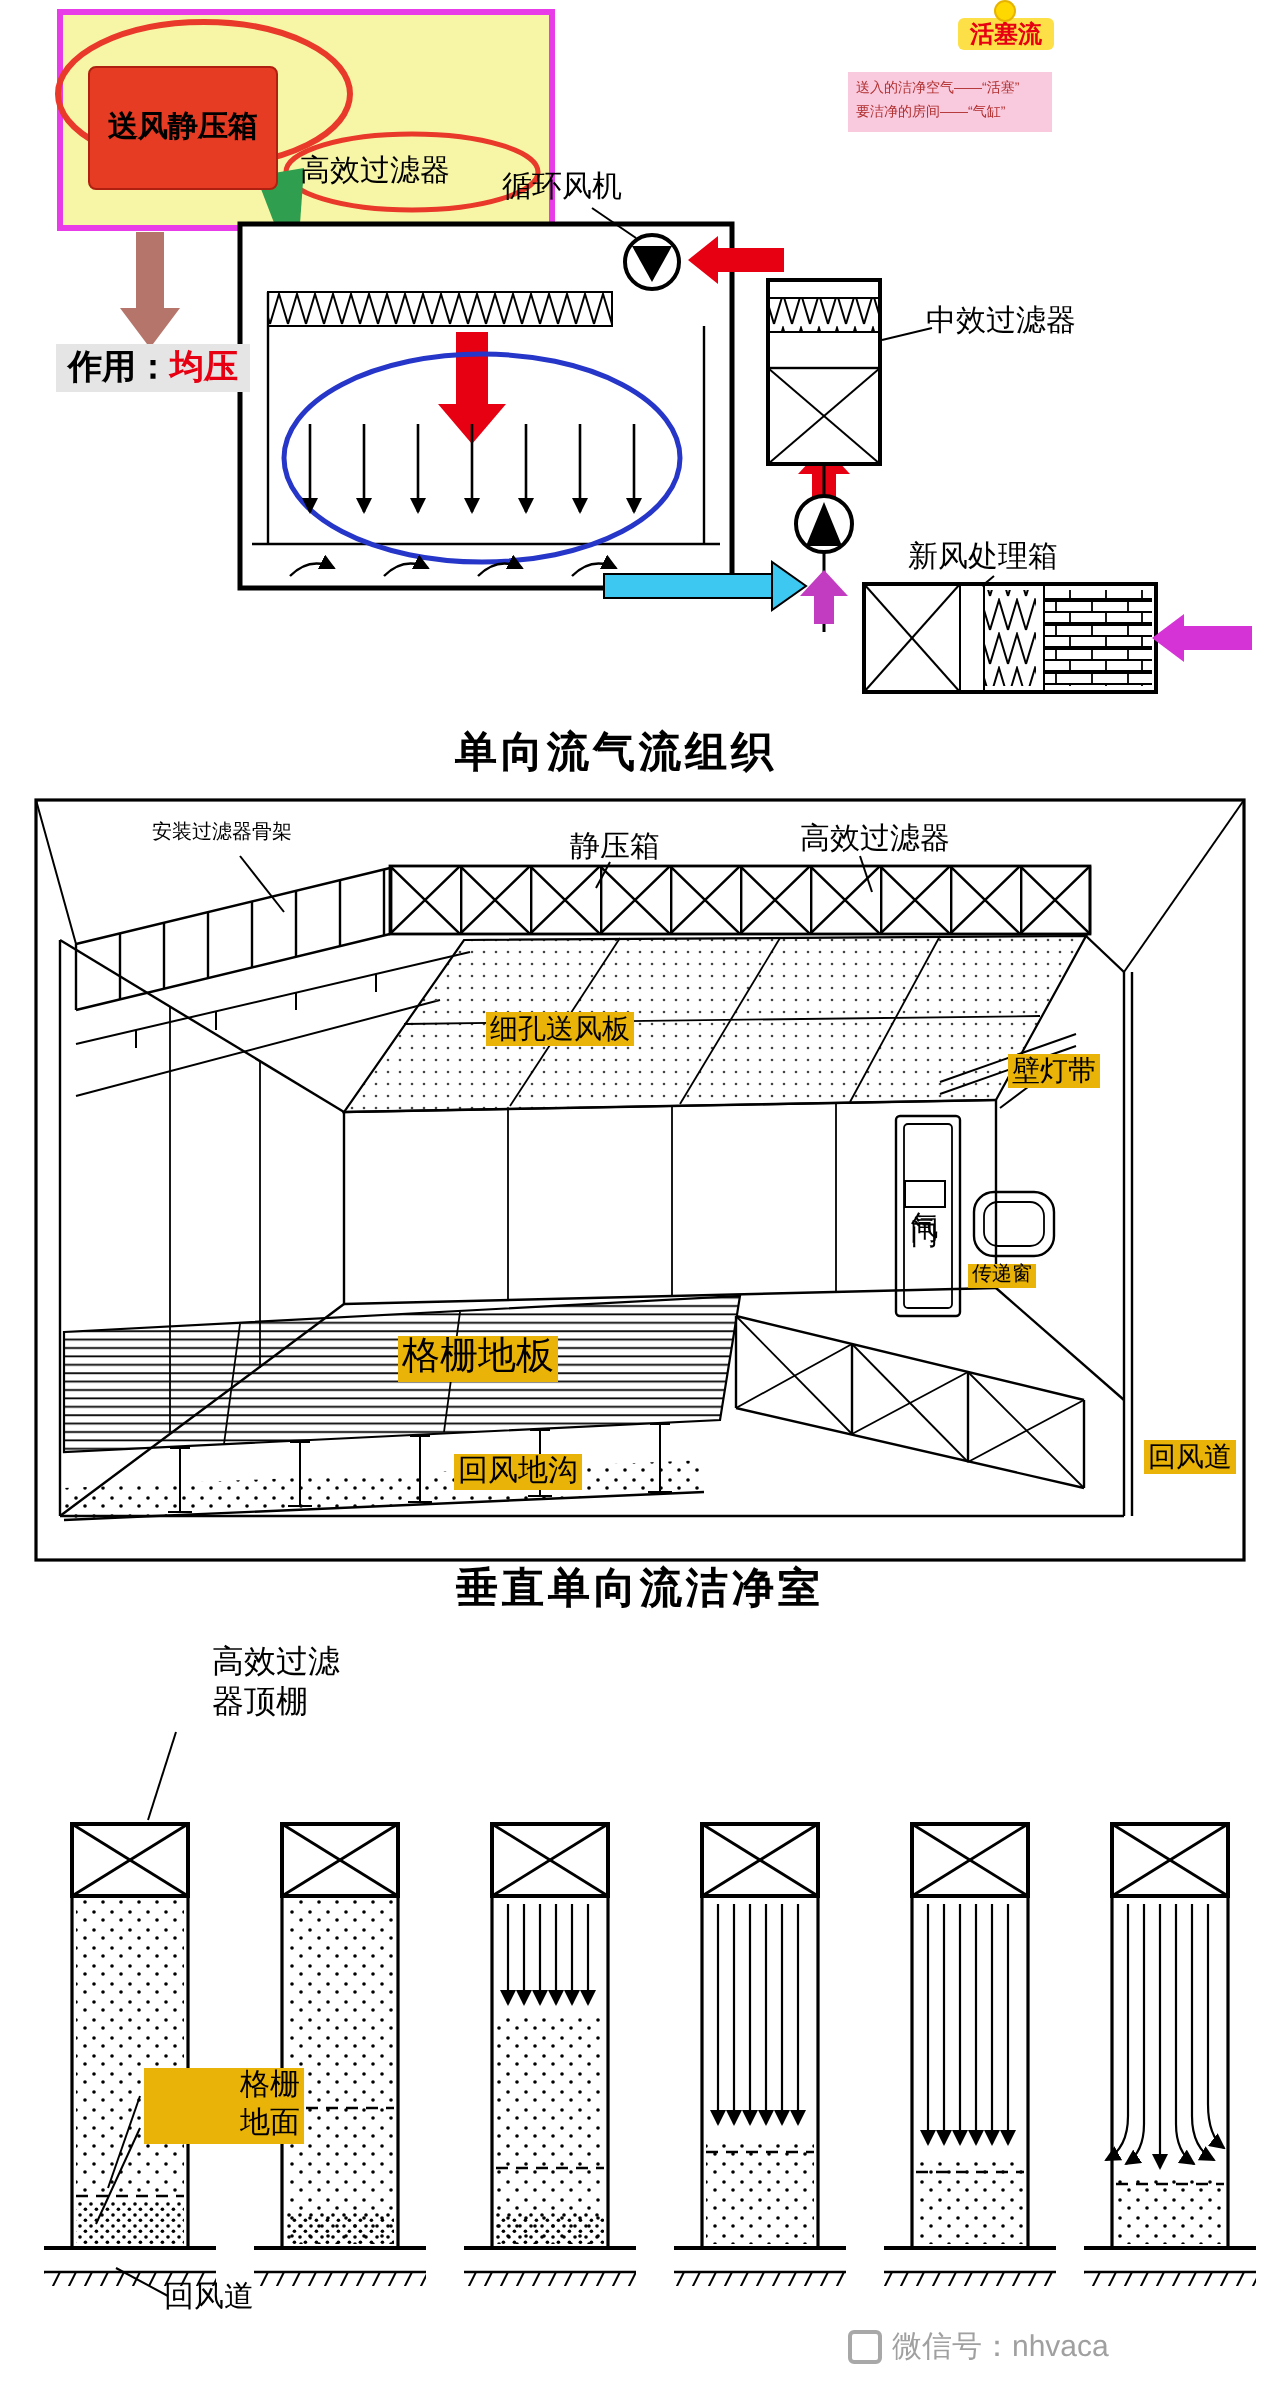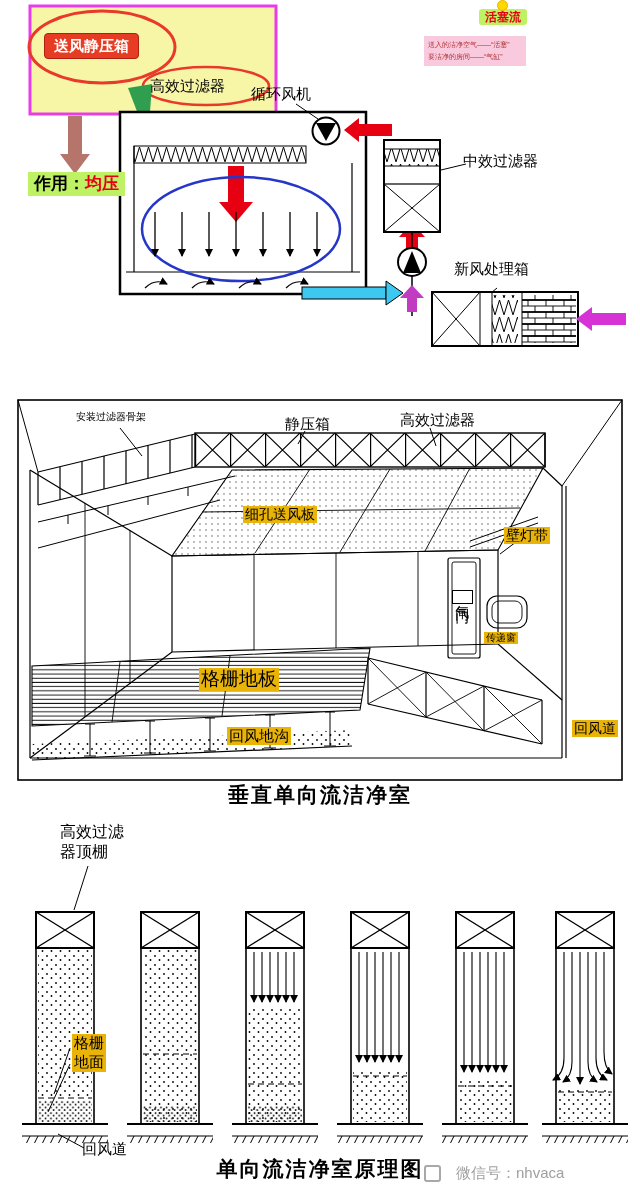--- a/index.html
+++ b/index.html
@@ -2,34 +2,34 @@
 <html><head>
 <meta charset="utf-8">
 <style>
   html,body{margin:0;padding:0;background:#fff;}
   .stage{position:relative;width:640px;height:1200px;background:#ffffff;
          font-family:"Liberation Sans","DejaVu Sans",sans-serif;overflow:hidden;}
   svg.art{position:absolute;left:0;top:0;display:block;}
   .label{position:absolute;white-space:nowrap;line-height:1.2;color:#000;}
   .t-title{font-weight:bold;font-size:21px;text-align:center;letter-spacing:2px;}
   .bgw{background:#eab308;padding:0 2px;}
-  .pill{background:#e53c23;color:#ffffff;font-weight:bold;font-size:15px;
-        padding:3px 9px;border-radius:4px;border:1px solid #b02010;}
-  .fn{background:#bef264;padding:2px 6px;font-weight:bold;font-size:17px;}
+  .pill{background:#e53c23;color:#000000;font-weight:bold;font-size:15px;
+        padding:21px 9px;border-radius:4px;border:1px solid #b02010;}
+  .fn{background:#e5e5e5;padding:2px 6px;font-weight:bold;font-size:17px;}
   .fn .v{color:#e60012;}
-  .badge{background:#bef264;color:#e60012;font-weight:bold;font-size:12px;
+  .badge{background:#fde047;color:#e60012;font-weight:bold;font-size:12px;
          padding:1px 6px;border-radius:3px;}
   .dot{position:absolute;width:9px;height:9px;border-radius:50%;background:#ffd800;border:1px solid #e6b400;}
   .note{position:absolute;width:94px;background:#f9c9de;color:#b03030;
         font-size:7px;line-height:1.7;padding:3px 4px;}
   .vtext{writing-mode:vertical-rl;text-orientation:upright;border:1px solid #000;
          background:#fff;padding:3px 1px;font-size:14px;letter-spacing:2px;}
-  .wm{position:absolute;display:flex;align-items:center;gap:15px;color:#a0a0a0;font-size:15px;}
+  .wm{position:absolute;display:flex;align-items:center;gap:5px;color:#a0a0a0;font-size:15px;}
   .wm .sq{display:inline-block;width:13px;height:13px;border:2px solid #a8a8a8;border-radius:3px;}
-  .twoline div{line-height:1.25;}
+  .twoline div{line-height:1.25;margin-left:46px;}
 </style>
 </head>
 <body>
 
 <div class="stage">
 
 <svg class="art" width="640" height="1200" viewBox="0 0 640 1200">
   <defs>
     <marker id="arr" markerWidth="8" markerHeight="8" refX="7" refY="4" orient="auto" markerUnits="userSpaceOnUse">
       <path d="M0,0 L8,4 L0,8 Z" fill="#000"></path>
@@ -382,27 +382,28 @@
   </g>
 </svg>
 
 <div class="label pill" style="left:44px;top:33px">送风静压箱</div>
 <div class="label" style="left:150px;top:77px;font-size:15px">高效过滤器</div>
 <div class="label fn" style="left:28px;top:172px">
   <span>作用：</span><span class="v">均压</span>
 </div>
 <div class="label" style="left:251px;top:85px;font-size:15px">循环风机</div>
 <div class="label" style="left:463px;top:152px;font-size:15px">中效过滤器</div>
-<div class="label" style="left:454px;top:260px;font-size:15px">新风处理箱</div>
+<div class="label" style="left:454px;top:270px;font-size:15px">新风处理箱</div>
 <div class="label badge" style="left:479px;top:9px">活塞流</div>
 <div class="dot" style="left:497px;top:0px"></div>
 <div class="note" style="left:424px;top:36px">
   <div>送入的洁净空气——“活塞”</div>
   <div>要洁净的房间——“气缸”</div>
 </div>
+<div class="label t-title" style="left:0;top:364px;width:616px">单向流气流组织</div>
 
 <div class="label" style="left:76px;top:411px;font-size:10px">安装过滤器骨架</div>
 <div class="label" style="left:285px;top:415px;font-size:15px">静压箱</div>
 <div class="label" style="left:400px;top:411px;font-size:15px">高效过滤器</div>
 <div class="label bgw" style="left:243px;top:506px;font-size:14px">细孔送风板</div>
 <div class="label bgw" style="left:504px;top:527px;font-size:14px">壁灯带</div>
 <div class="label vtext" style="left:452px;top:590px">气闸门</div>
 <div class="label bgw" style="left:484px;top:632px;font-size:10px">传递窗</div>
 <div class="label bgw" style="left:199px;top:668px;font-size:19px">格栅地板</div>
 <div class="label bgw" style="left:227px;top:727px;font-size:15px">回风地沟</div>
@@ -411,20 +412,19 @@
 
 <div class="label twoline" style="left:60px;top:822px;font-size:16px">
   <div>高效过滤</div>
   <div>器顶棚</div>
 </div>
 <div class="label twoline bgw" style="left:72px;top:1034px;font-size:15px">
   <div>格栅</div>
   <div>地面</div>
 </div>
 <div class="label" style="left:82px;top:1140px;font-size:15px">回风道</div>
-<div class="label t-title" style="left:0;top:1156px;width:640px">单向流洁净室原理图</div>
 
 <div class="wm" style="left:424px;top:1164px">
   <span class="sq"></span>
   <span>微信号：nhvaca</span>
 </div>
 
 </div>
 
 </body></html>

